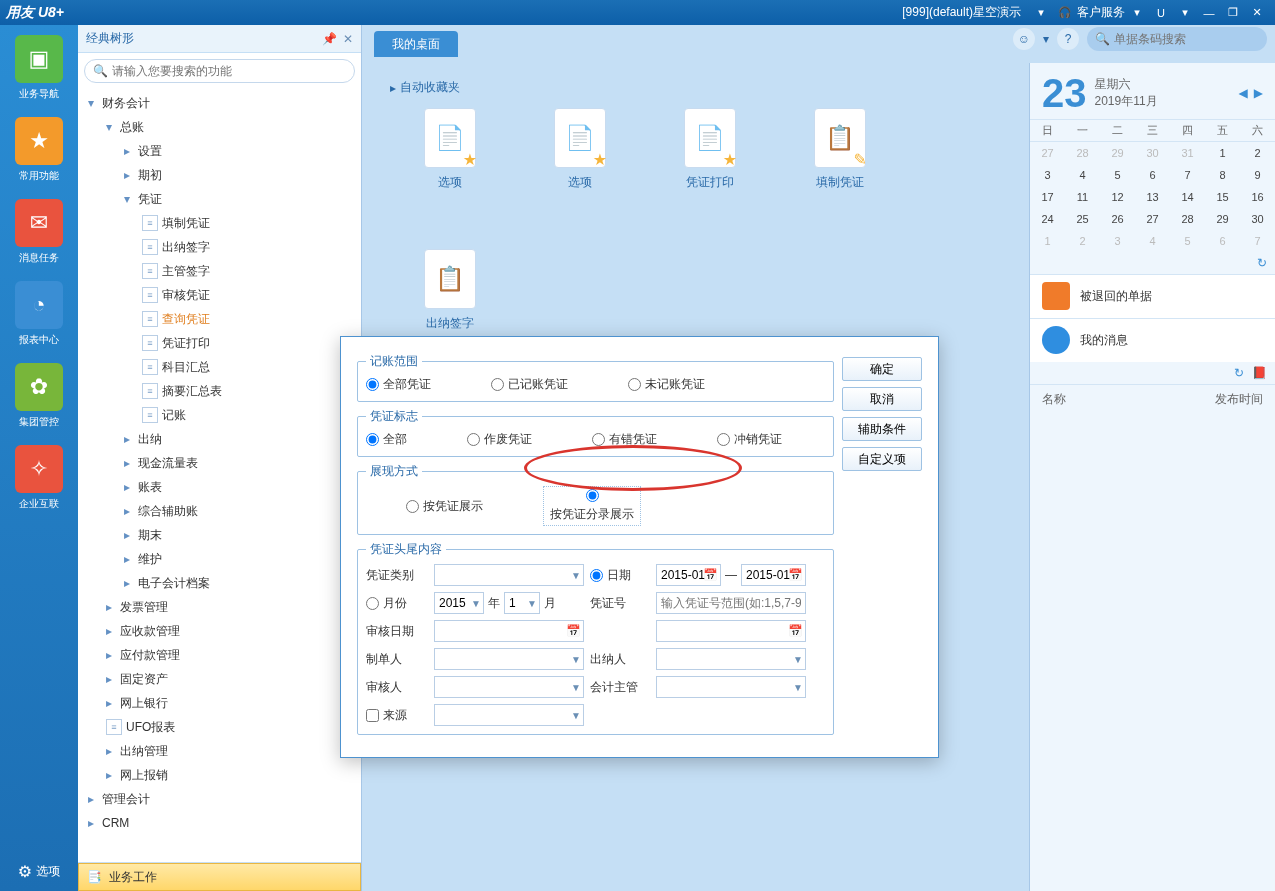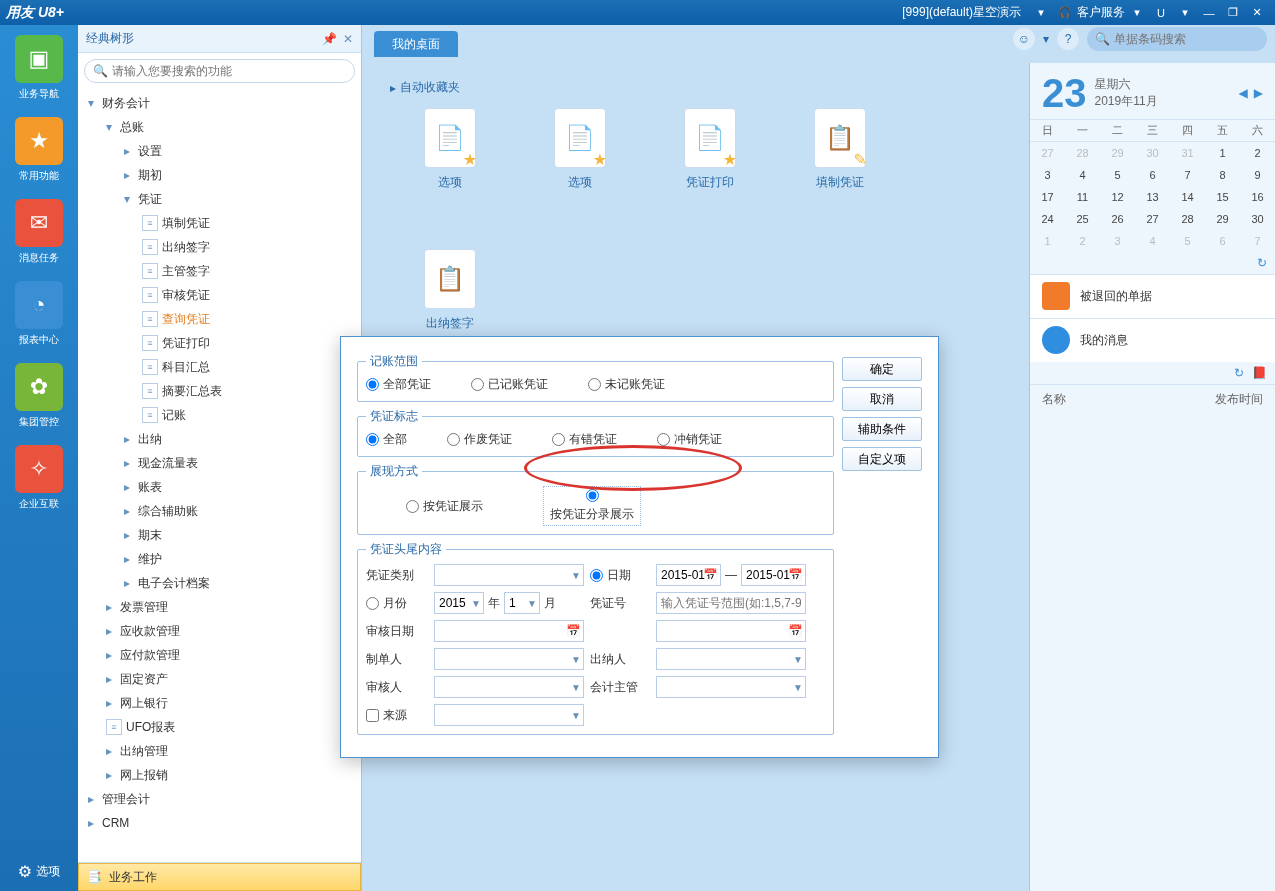--- a/index.html
+++ b/index.html
@@ -79,21 +79,21 @@
 .rightpanel .iconsrow { text-align: right; padding: 4px 8px; color: #3a8ed4; display:flex; justify-content:flex-end; gap:8px; }
 
 
 .dialog { position: absolute; left: 340px; top: 336px; width: 599px; background: #fff; border: 1px solid #4d92cf; box-shadow: 0 4px 18px rgba(0,0,0,.25); }
 .dialog .dlgtitle { height: 26px; background: linear-gradient(#5ca3de,#2f7fc4); color: #fff; display: flex; align-items: center; padding: 0 10px; font-size: 12px; }
 .dialog .dlgbody { padding: 16px; display: flex; gap: 8px; }
 .dialog .leftcol { flex: 1; }
 .dialog .rightcol { width: 80px; display: flex; flex-direction: column; gap: 6px; padding-top: 4px; }
 .dialog fieldset { border: 1px solid #9ec2e3; border-radius: 2px; padding: 6px 8px 8px; margin-bottom: 6px; }
 .dialog legend { color: #2a6aa8; font-size: 12px; padding: 0 4px; }
-.dialog .radiorow { display: flex; gap: 40px; align-items: flex-end; }
+.dialog .radiorow { display: flex; gap: 60px; align-items: flex-end; }
 .dialog .radiorow2 { display: flex; gap: 60px; align-items: center; }
 .dialog label.radio { display: flex; align-items: center; gap: 4px; cursor: pointer; }
 .dialog .btn { height: 24px; border: 1px solid #9ec2e3; background: linear-gradient(#fff,#e8f1fa); border-radius: 2px; cursor: pointer; font-size: 12px; }
 .dialog .formgrid { display: grid; grid-template-columns: 62px 150px 60px 150px; row-gap: 6px; column-gap: 6px; align-items: center; }
 .dialog .formgrid .fld { height: 22px; border: 1px solid #b9cee5; display: flex; align-items: center; padding: 0 4px; position: relative; background:#fff; }
 .dialog .formgrid .fld input { border: 0; outline: 0; width: 100%; font-size: 12px; }
 .dialog .formgrid .fld .dd { position: absolute; right: 2px; color: #6a8fb5; font-size: 10px; }
 .dialog .formgrid .fld .cal { position: absolute; right: 2px; color: #6a8fb5; font-size: 12px; }
 .dialog .formgrid .daterow { display: flex; align-items: center; gap: 4px; }
 .dialog .boxed { border: 1px dotted #9ec2e3; padding: 2px 6px; display: inline-flex; align-items: center; gap: 4px; flex-direction: column; }

